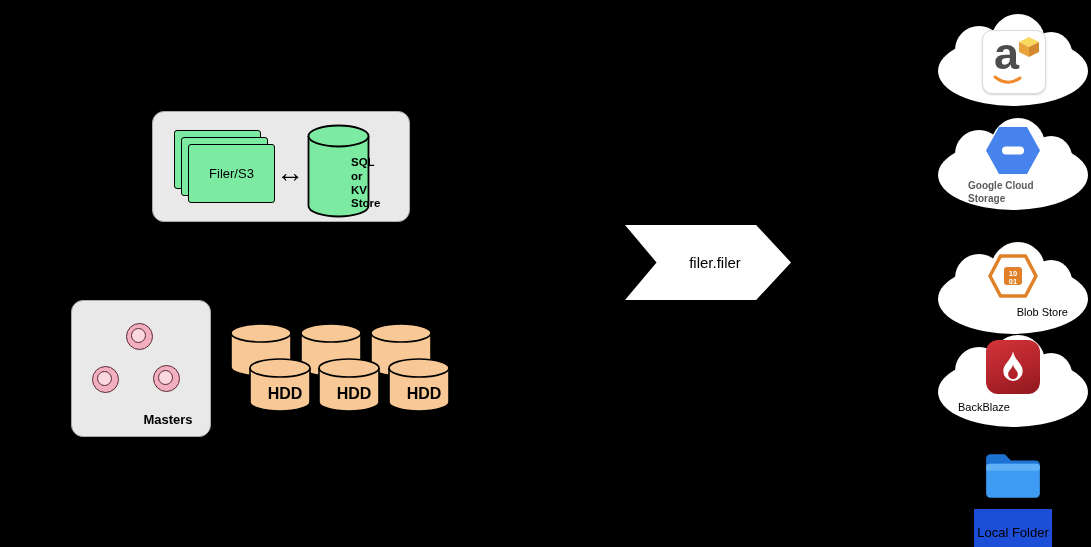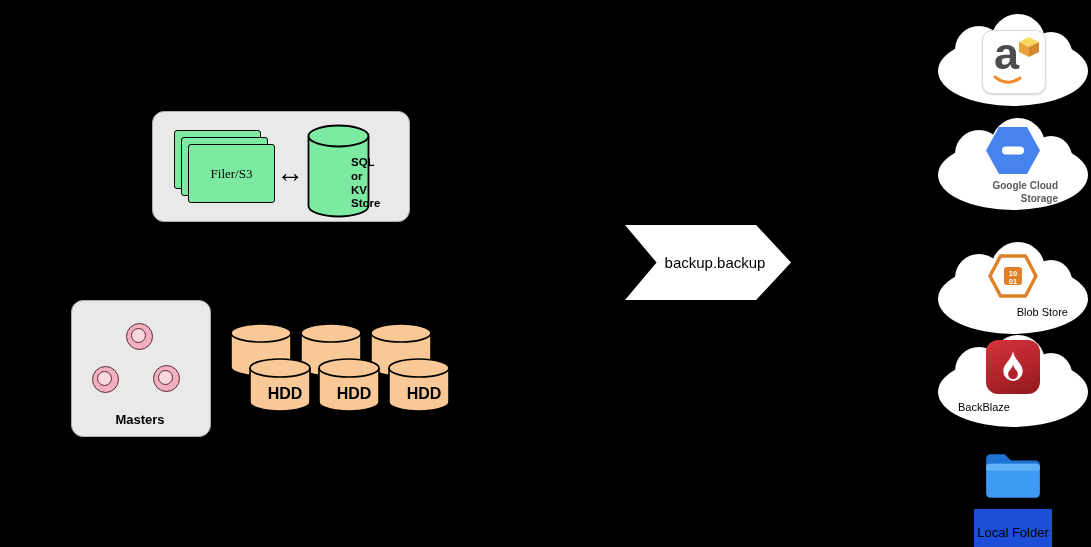--- a/index.html
+++ b/index.html
@@ -6,21 +6,21 @@
   .stage{position:relative;width:1091px;height:547px;background:#000;overflow:hidden;
          font-family:"Liberation Sans",sans-serif;}
 
   
   .gray-box{position:absolute;background:#E9E9E9;border:1px solid #ABABAB;border-radius:12px;}
   #filer-box{left:152px;top:111px;width:256px;height:109px;}
   #masters-box{left:71px;top:300px;width:138px;height:135px;}
 
   
   .stack-rect{position:absolute;width:85px;height:57px;background:#7CEBA1;
-              border:1.5px solid #000;border-radius:3px;font-family:Liberation Serif, serif;}
+              border:1.5px solid #000;border-radius:3px;}
   #stack1{left:174px;top:130px;}
   #stack2{left:181px;top:137px;}
   #stack3{left:188px;top:144px;display:flex;align-items:center;justify-content:center;}
   .stack-label{font-size:13px;color:#000;}
 
   .dbl-arrow{position:absolute;left:270px;top:156px;width:40px;text-align:center;
              font-size:28px;font-weight:bold;color:#000;line-height:34px;}
 
   
   .cyl{position:absolute;}
@@ -39,21 +39,21 @@
 
   
   .master-circle{position:absolute;width:27px;height:27px;border:1.5px solid #5A2A33;
                  border-radius:50%;background:#F2AFC0;box-sizing:border-box;}
   .master-circle::after{content:"";position:absolute;left:4px;top:4px;width:15px;height:15px;
                  border:1.5px solid #5A2A33;border-radius:50%;background:#FBD8E0;box-sizing:border-box;}
   #mc1{left:126px;top:323px;}
   #mc2{left:92px;top:366px;}
   #mc3{left:153px;top:365px;}
   .masters-label{position:absolute;left:71px;top:412px;width:138px;text-align:center;
-                 font-weight:bold;font-size:13px;color:#000;}
+                 font-weight:bold;font-size:13px;color:#000;padding-left:28px;}
 
   
   .banner{position:absolute;left:625px;top:225px;width:166px;height:75px;background:#FFF;
           clip-path:polygon(0% 0%,79% 0%,100% 50%,79% 100%,0% 100%,19% 50%);
           display:flex;align-items:center;justify-content:center;}
   .banner-label{font-size:15px;color:#000;margin-left:14px;}
 
   
   .cloud{position:absolute;width:158px;height:102px;}
   .cloud-shape{position:absolute;left:0;top:0;}
@@ -65,21 +65,21 @@
 
   
   .aws-tile{position:absolute;left:48px;top:22px;width:62px;height:62px;background:#FFF;
             border:1px solid #DBDBDB;border-radius:10px;box-shadow:0 1px 2px rgba(0,0,0,.18);}
   .aws-a{position:absolute;left:11px;top:-3px;font-size:45px;font-weight:bold;color:#4D4D4D;}
   .aws-smile{position:absolute;left:10px;top:44px;}
   .aws-cube{position:absolute;right:4px;top:4px;}
 
   
   .gcs-hex{position:absolute;left:52px;top:15px;}
-  .gcs-label{position:absolute;left:34px;top:68px;width:90px;text-align:right;
+  .gcs-label{position:absolute;left:34px;top:68px;width:90px;text-align:left;
              font-size:10px;font-weight:bold;color:#5B5B5B;line-height:1.25;}
 
   
   .blob-hex{position:absolute;left:54px;top:18px;}
   .blob-label{position:absolute;left:24px;top:70px;width:110px;text-align:right;
               font-size:11px;color:#000;}
 
   
   .bb-tile{position:absolute;left:52px;top:11px;width:54px;height:54px;border-radius:12px;
            background:linear-gradient(160deg,#D3333A 0%,#B3242B 55%,#8F191F 100%);
@@ -153,21 +153,21 @@
   </div>
   <div class="cyl" id="hdd-f3">
     <svg width="62" height="54" viewBox="0 0 62 54">
         <path d="M1,10 V44 A30,9 0 0 0 61,44 V10" fill="#F8C996" stroke="#000" stroke-width="1.6"></path>
         <ellipse cx="31" cy="10" rx="30" ry="9" fill="#F8C996" stroke="#000" stroke-width="1.6"></ellipse>
       </svg>
     <span class="cyl-label hdd-label">HDD</span>
   </div>
 
   <div class="banner">
-    <span class="banner-label">backup.backup</span>
+    <span class="banner-label">filer.filer</span>
   </div>
 
   <div class="cloud" id="cloud-aws">
     <svg class="cloud-shape" width="158" height="102" viewBox="0 0 158 102">
       <ellipse cx="79" cy="63" rx="75" ry="35" fill="#FFF"></ellipse>
       <circle cx="45" cy="42" r="24" fill="#FFF"></circle>
       <circle cx="84" cy="33" r="27" fill="#FFF"></circle>
       <circle cx="117" cy="45" r="21" fill="#FFF"></circle>
     </svg>
     <div class="aws-tile">

